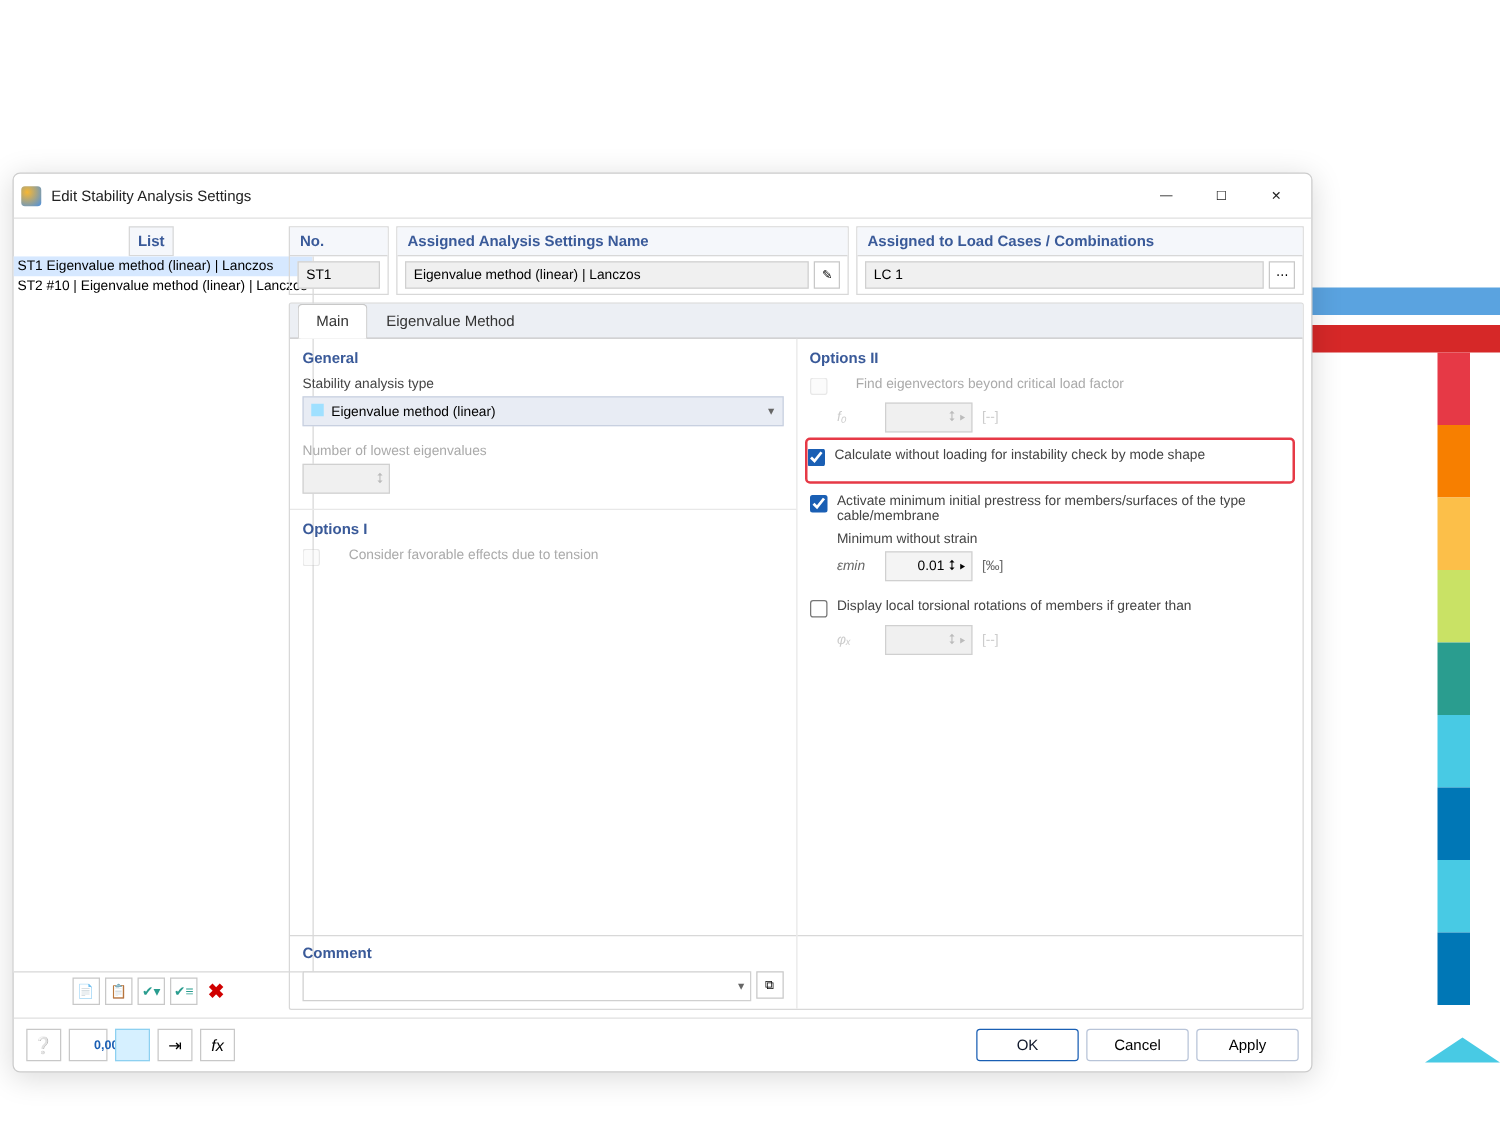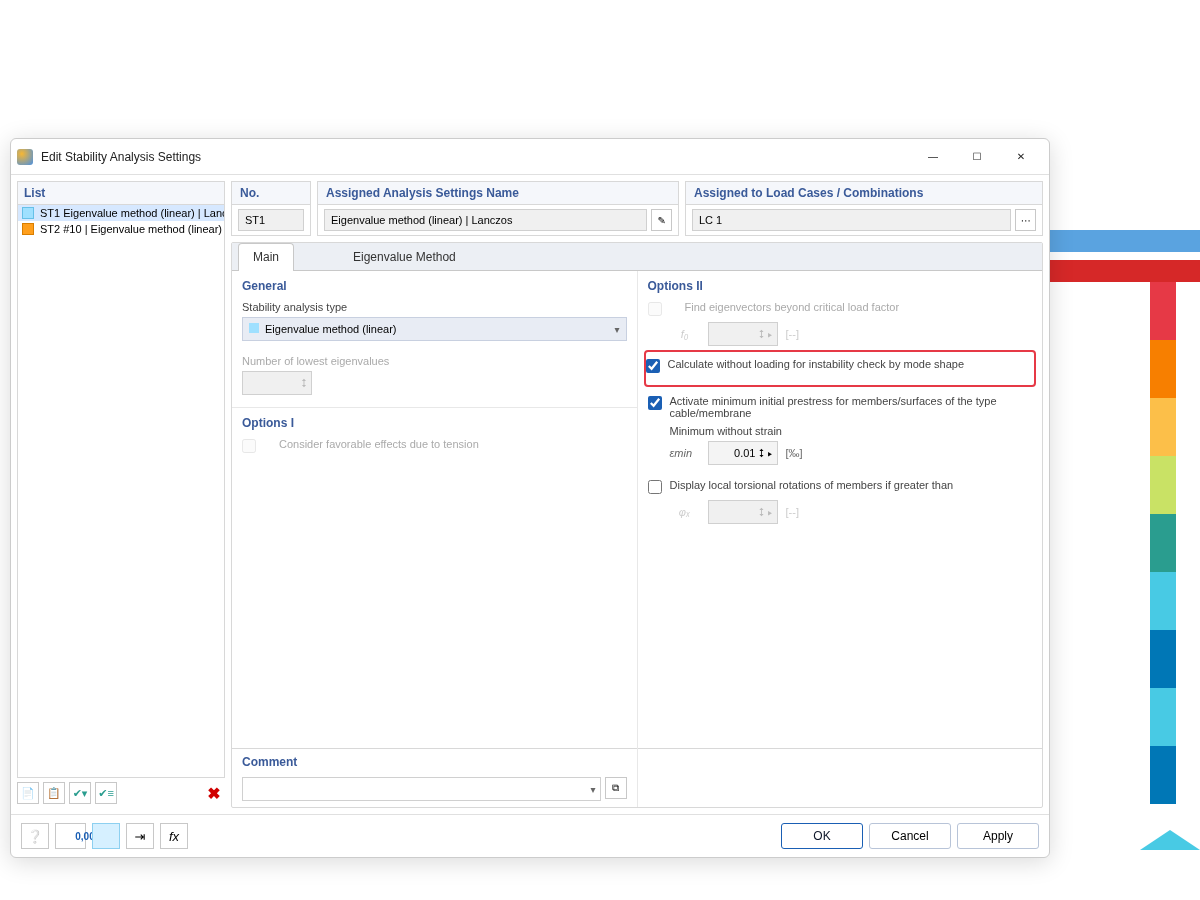--- a/index.html
+++ b/index.html
@@ -24,21 +24,21 @@
 
 .dialog { position: absolute; top: 110px; left: 10px; width: 1040px; height: 720px; background: #fff; border: 1px solid #ccc; border-radius: 6px; box-shadow: 0 4px 24px rgba(0,0,0,0.15); display: flex; flex-direction: column; z-index: 10; margin-top: 28px; }
 .titlebar { display: flex; align-items: center; padding: 4px 6px; border-bottom: 1px solid #e0e0e0; height: 36px; }
 .titlebar .app-icon { width: 16px; height: 16px; margin-right: 8px; background: radial-gradient(circle at 30% 30%, #f7b733, #4a90e2); border-radius: 3px; }
 .titlebar .title { font-size: 12px; color: #222; flex: 1; }
 .winbtn { width: 44px; height: 30px; display: flex; align-items: center; justify-content: center; font-size: 10px; color: #222; cursor: pointer; }
 
 .dialog-body { flex: 1; display: flex; padding: 6px; gap: 6px; overflow: hidden; }
 
 
-.left-panel { width: 208px; display: flex; flex-direction: column; }
+.left-panel { width: 208px; display: flex; flex-direction: column; align-items: center; }
 .panel-head { font-size: 12px; font-weight: 600; color: #3a5a99; padding: 4px 6px; background: #f5f7fb; border: 1px solid #d8d8d8; }
 .list-box { flex: 1; border: 1px solid #d8d8d8; border-top: none; background: #fff; overflow-x: auto; overflow-y: hidden; white-space: nowrap; }
 .list-item { display: flex; align-items: center; font-size: 11px; padding: 2px 4px; cursor: pointer; }
 .list-item.selected { background: #d6e8ff; }
 .swatch { width: 12px; height: 12px; margin-right: 6px; flex-shrink:0; }
 .sw-blue { background: #9fe0ff; border: 1px solid #66c0e8; }
 .sw-orange { background: #ff9f1c; border: 1px solid #d97e00; }
 .list-toolbar { display: flex; gap: 4px; padding: 4px 0; align-items:center; }
 .mini-btn { width: 22px; height: 22px; border: 1px solid #c8c8c8; background: #fff; display:flex; align-items:center; justify-content:center; font-size:11px; cursor:pointer; }
 .mini-btn.red { color: #d00000; border: none; font-size:16px; font-weight:bold; margin-left:auto; }
@@ -50,21 +50,21 @@
 .field-group .hd { font-size: 12px; font-weight: 600; color: #3a5a99; padding: 4px 8px; background: #f5f7fb; border-bottom: 1px solid #d8d8d8; }
 .field-group .bd { padding: 4px 6px; display:flex; align-items:center; gap:4px; }
 .txt-input { width: 100%; height: 22px; background: #f0f0f0; border: 1px solid #d0d0d0; padding: 0 6px; font-size: 11px; }
 .bd-btn { width:22px; height:22px; border:1px solid #c8c8c8; background:#fff; display:flex; align-items:center; justify-content:center; font-size:10px; cursor:pointer; }
 
 .no-group { width: 80px; }
 .name-group { flex: 1; }
 .assign-group { width: 358px; }
 
 
-.tabs-row { display: flex; border-bottom: 1px solid #c8c8c8; background:#eceff4; padding-left:6px;gap:44px; }
+.tabs-row { display: flex; border-bottom: 1px solid #c8c8c8; background:#eceff4; padding-left:6px; }
 .tab { padding: 6px 14px; font-size: 12px; color: #333; border: 1px solid transparent; border-bottom: none; cursor:pointer; }
 .tab.active { background: #fff; border-color: #c8c8c8; border-radius: 4px 4px 0 0; margin-bottom: -1px; }
 .two-cols { flex:1; display:flex; }
 .col { flex:1; display:flex; flex-direction:column; border-right:1px solid #e8e8e8; }
 .col:last-child { border-right:none; }
 .section { border-bottom:1px solid #e8e8e8; padding:8px 10px 12px 10px; }
 .section:last-child { border-bottom:none; }
 .sect-title { font-size: 12px; font-weight: 600; color: #3a5a99; margin-bottom: 8px; }
 .lbl { font-size: 11px; color: #444; margin-bottom: 4px; display:block; }
 .lbl.disabled, .chk-row.disabled { color: #aaa; gap: 23px; }
@@ -72,21 +72,21 @@
 .select .chev { font-size:10px; color:#666; }
 .spinner-box { width: 70px; height: 24px; background:#f4f4f4; border:1px solid #d0d0d0; display:flex; align-items:center; justify-content:flex-end; padding-right:4px; font-size:11px; }
 .spinner-box.disabled { background:#f0f0f0; color:#bbb; }
 .chk-row { display:flex; align-items:flex-start; gap:8px; font-size:11px; color:#444; margin-bottom:6px; }
 .chk-row input[type=checkbox] { width:14px; height:14px; margin-top:1px; accent-color:#1a5fb4; cursor:pointer; flex-shrink:0; }
 .chk-row.disabled input { opacity:0.5; }
 .sub-row { margin-left: 22px; display:flex; align-items:center; gap:8px; font-size:11px; }
 .unit { font-size:11px; color:#666; }
 .highlight-box { border: 2px solid #e63946; border-radius:4px; padding:6px 6px 6px 0; margin: -6px -4px 8px -4px; }
 .param-label { font-style: italic; font-size:11px; color:#666; width:30px; display:inline-block; }
-.param-label.disabled { color:#ccc;text-align:center; }
+.param-label.disabled { color:#ccc; }
 
 
 .comment-section { border-top:1px solid #d8d8d8; padding:6px 10px; }
 .comment-row { display:flex; gap:4px; }
 .combo { flex:1; height:24px; border:1px solid #d0d0d0; background:#fff; display:flex; align-items:center; justify-content:flex-end; padding:0 4px; cursor:pointer; }
 .combo .chev { font-size:10px; color:#666; }
 
 
 .dialog-footer { display:flex; align-items:center; padding:8px 10px; border-top:1px solid #e0e0e0; gap:6px; }
 .tool-btn { width:28px; height:26px; border:1px solid #c8c8c8; background:#fff; display:flex; align-items:center; justify-content:center; font-size:13px; cursor:pointer; }

